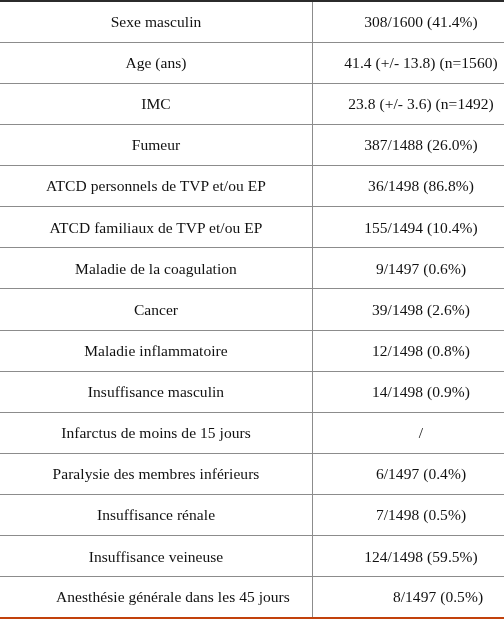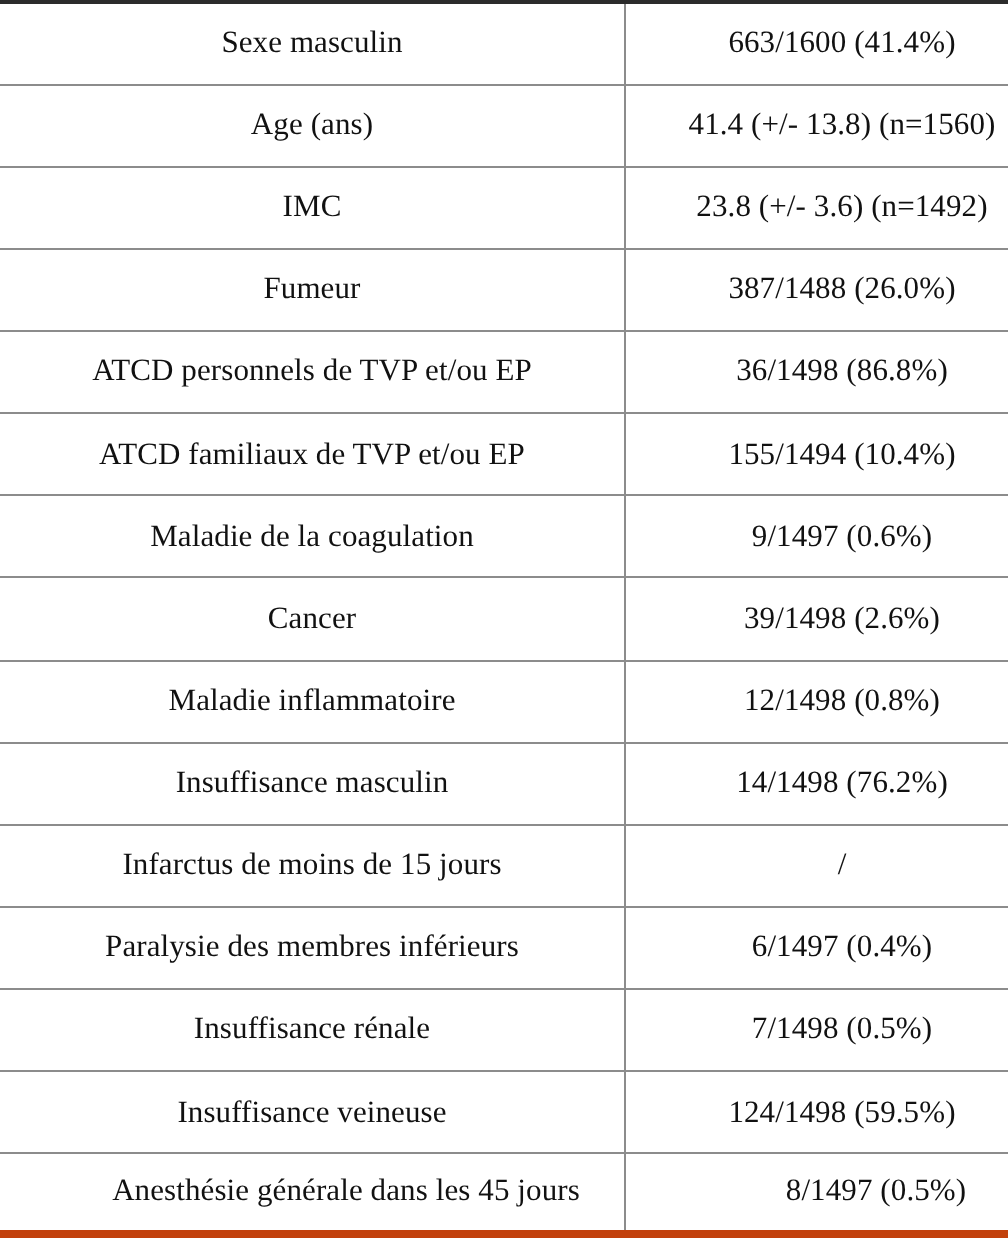--- a/index.html
+++ b/index.html
@@ -46,21 +46,21 @@
     vertical-align: middle;
     font-size: 15.5px;
     line-height: 1.25;
     letter-spacing: 0.05px;
     white-space: nowrap;
     overflow: hidden;
   }
 
   
   table.data-table tr:last-child td {
-    border-bottom: 6px solid #c2410c;
+    border-bottom: 2px solid #c2410c;
     padding-left: 40px;
   }
 
   td.label-cell {
     width: 300px;
     border-right: 1px solid #8c8c8c;
   }
 
   td.value-cell {
     width: 204px;
@@ -71,21 +71,21 @@
   }
 </style>
 </head>
 <body>
 
 <div class="table-wrap">
   <table class="data-table">
     <tbody>
         <tr>
           <td class="label-cell">Sexe masculin</td>
-          <td class="value-cell"><span>663/1600 (</span><span class="bold">41.4%</span><span>)</span></td>
+          <td class="value-cell"><span>308/1600 (</span><span class="bold">41.4%</span><span>)</span></td>
         </tr>
         <tr>
           <td class="label-cell">Age (ans)</td>
           <td class="value-cell"><span class="bold">41.4</span><span> (+/- 13.8) (n=1560)</span></td>
         </tr>
         <tr>
           <td class="label-cell">IMC</td>
           <td class="value-cell"><span class="bold">23.8</span><span> (+/- 3.6) (n=1492)</span></td>
         </tr>
         <tr>
@@ -107,21 +107,21 @@
         <tr>
           <td class="label-cell">Cancer</td>
           <td class="value-cell"><span>39/1498 (</span><span class="bold">2.6%</span><span>)</span></td>
         </tr>
         <tr>
           <td class="label-cell">Maladie inflammatoire</td>
           <td class="value-cell"><span>12/1498 (</span><span class="bold">0.8%</span><span>)</span></td>
         </tr>
         <tr>
           <td class="label-cell">Insuffisance masculin</td>
-          <td class="value-cell"><span>14/1498 (</span><span class="bold">76.2%</span><span>)</span></td>
+          <td class="value-cell"><span>14/1498 (</span><span class="bold">0.9%</span><span>)</span></td>
         </tr>
         <tr>
           <td class="label-cell">Infarctus de moins de 15 jours</td>
           <td class="value-cell"><span>/</span></td>
         </tr>
         <tr>
           <td class="label-cell">Paralysie des membres inférieurs</td>
           <td class="value-cell"><span>6/1497 (</span><span class="bold">0.4%</span><span>)</span></td>
         </tr>
         <tr>

